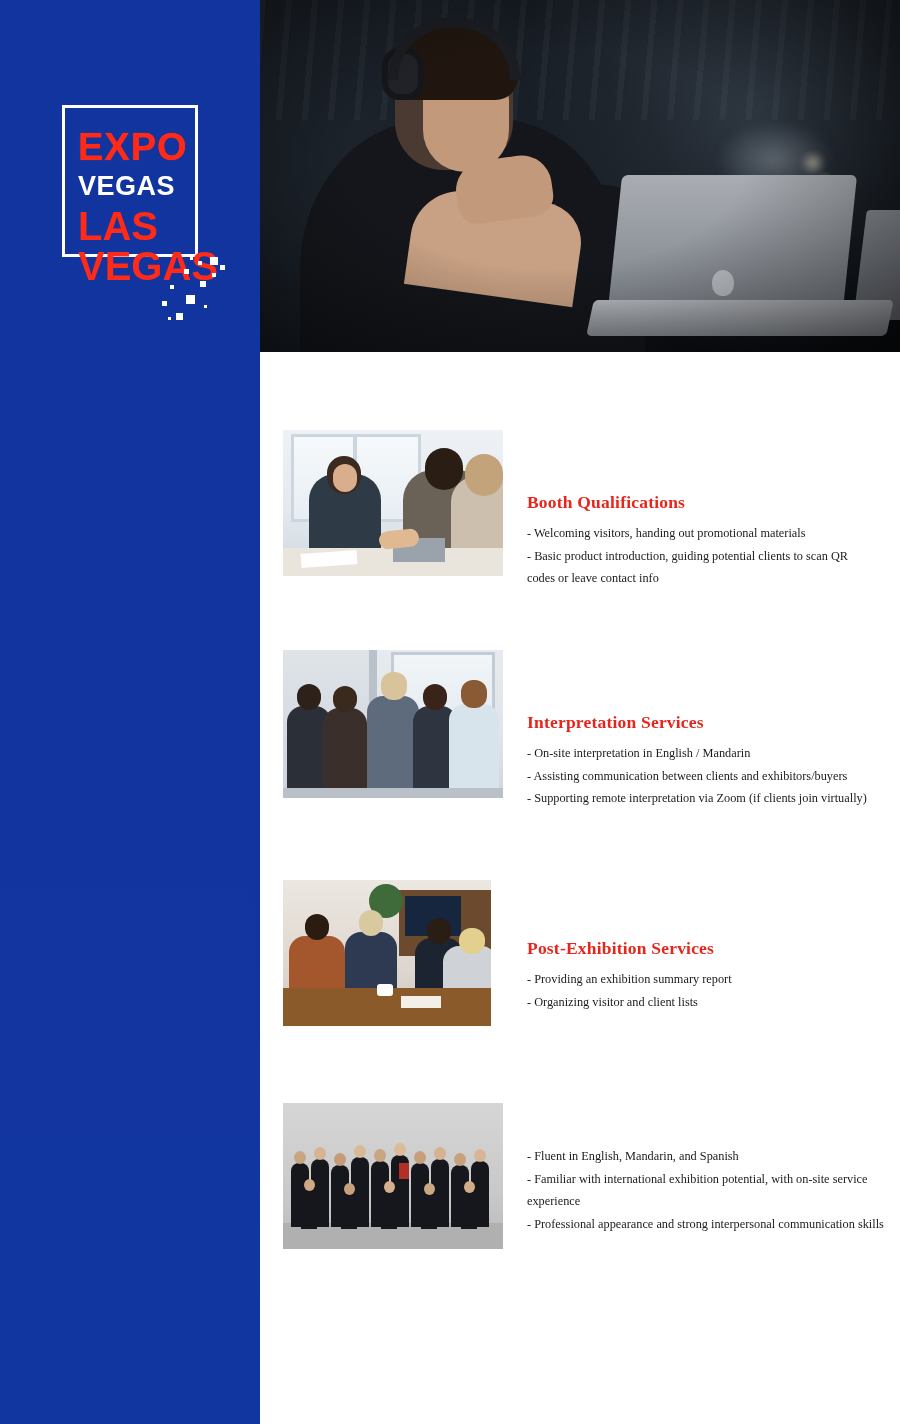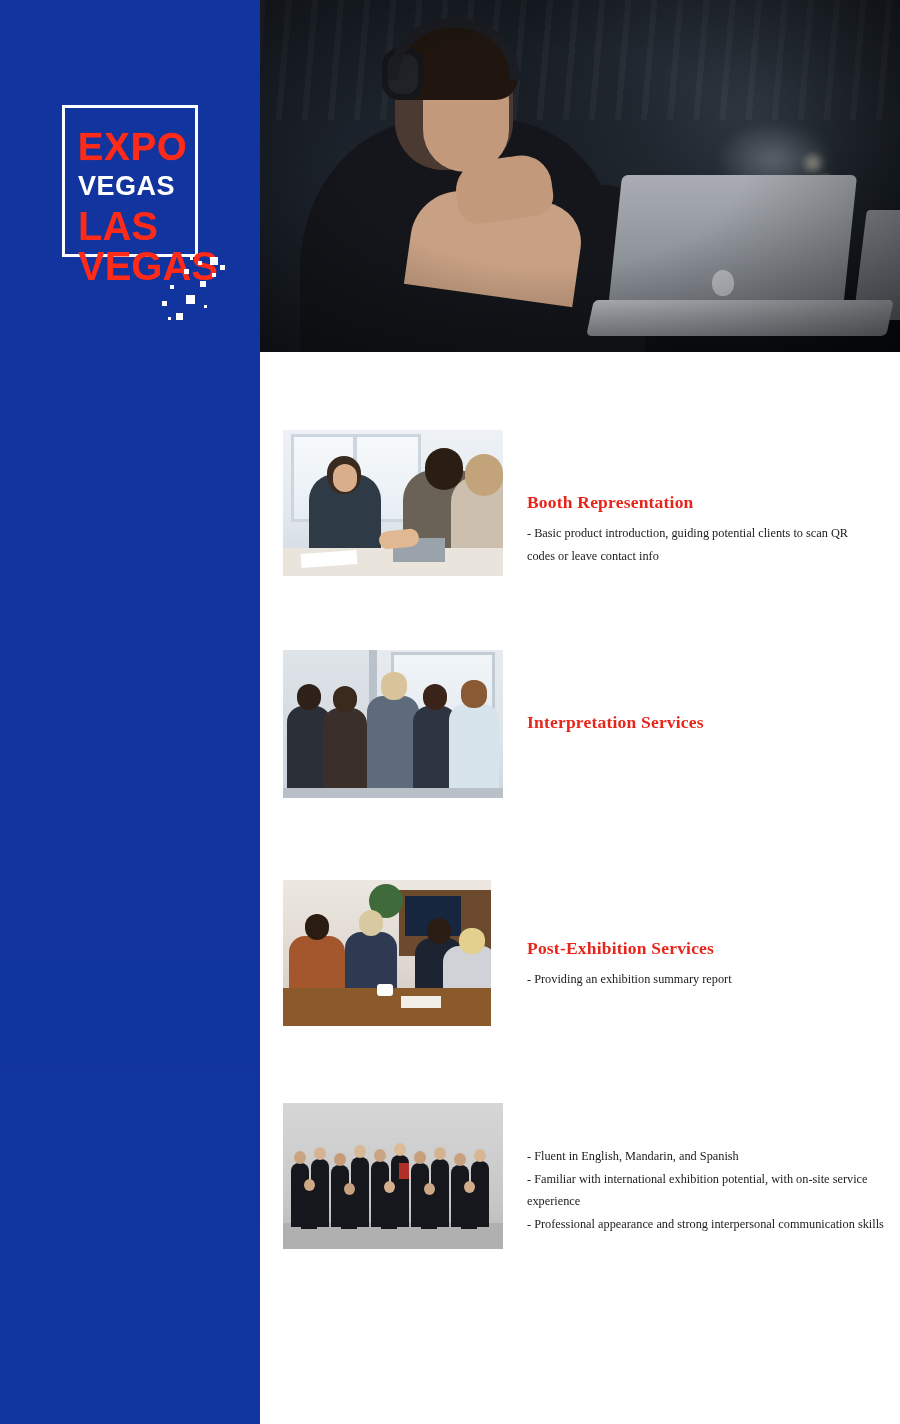--- a/index.html
+++ b/index.html
@@ -332,21 +332,22 @@
         <div class="p1"></div>
           <div class="p1h"></div>
           <div class="p1f"></div>
         <div class="table"></div>
         <div class="lap"></div>
         <div class="hand"></div>
         <div class="paper"></div>
       </div>
     </div>
     <div class="content" style="top: 62px;">
-      <div class="sec-title">Booth Representation</div>
+      <div class="sec-title">Booth Qualifications</div>
+      <div class="bullet">- Welcoming visitors, handing out promotional materials</div>
       <div class="bullet wrap">- Basic product introduction, guiding potential clients to scan QR codes or leave contact info</div>
     </div>
   </div>
 
   <div class="section" style="top: 650px;">
     <div class="thumb" style="width:220px;height:148px;">
       <div class="ph s2">
         <div class="sky"></div>
         <div class="wall"></div>
         <div class="glass"></div>
@@ -359,20 +360,23 @@
         <div class="h" style="left:98px; top:22px; width:26px; height:28px; background:#d9c39a;"></div>
         <div class="a" style="left:130px;top:56px; background:#2f3540;"></div>
         <div class="h" style="left:140px;top:34px; background:#3a2318;"></div>
         <div class="a" style="left:166px;top:54px; width:50px; background:#d8e4ec;"></div>
         <div class="h" style="left:178px;top:30px; width:26px; height:28px; background:#8a5a34;"></div>
         <div class="shape" style="left:0; top:138px; width:220px; height:10px; background:#b9c0c8;"></div>
       </div>
     </div>
     <div class="content" style="top: 62px;">
       <div class="sec-title">Interpretation Services</div>
+      <div class="bullet">- On-site interpretation in English / Mandarin</div>
+      <div class="bullet">- Assisting communication between clients and exhibitors/buyers</div>
+      <div class="bullet wrap2">- Supporting remote interpretation via Zoom (if clients join virtually)</div>
     </div>
   </div>
 
   <div class="section" style="top: 880px;">
     <div class="thumb" style="width:208px;height:146px;">
       <div class="ph s3">
         <div class="sky"></div>
         <div class="shelf"></div>
         <div class="mon"></div>
         <div class="plant"></div>
@@ -385,20 +389,21 @@
         <div class="a" style="left:160px;top:66px; width:54px; background:#cfd3d8;"></div>
         <div class="h" style="left:176px;top:48px; width:26px; height:26px; background:#e3d08f;"></div>
         <div class="tbl"></div>
         <div class="cup"></div>
         <div class="shape" style="left:118px; top:116px; width:40px; height:12px; background:#f2efe9;"></div>
       </div>
     </div>
     <div class="content" style="top: 58px;">
       <div class="sec-title">Post-Exhibition Services</div>
       <div class="bullet">- Providing an exhibition summary report</div>
+      <div class="bullet">- Organizing visitor and client lists</div>
     </div>
   </div>
 
   <div class="section" style="top: 1103px;">
     <div class="thumb" style="width:220px;height:146px;">
       <div class="ph s4">
         <div class="sky"></div>
         <div class="floor"></div>
         <div class="p" style="left:8px;  top:60px; width:18px; height:64px;"></div>
         <div class="ph2" style="left:11px; top:48px; width:12px; height:13px; background:#caa584;"></div>

